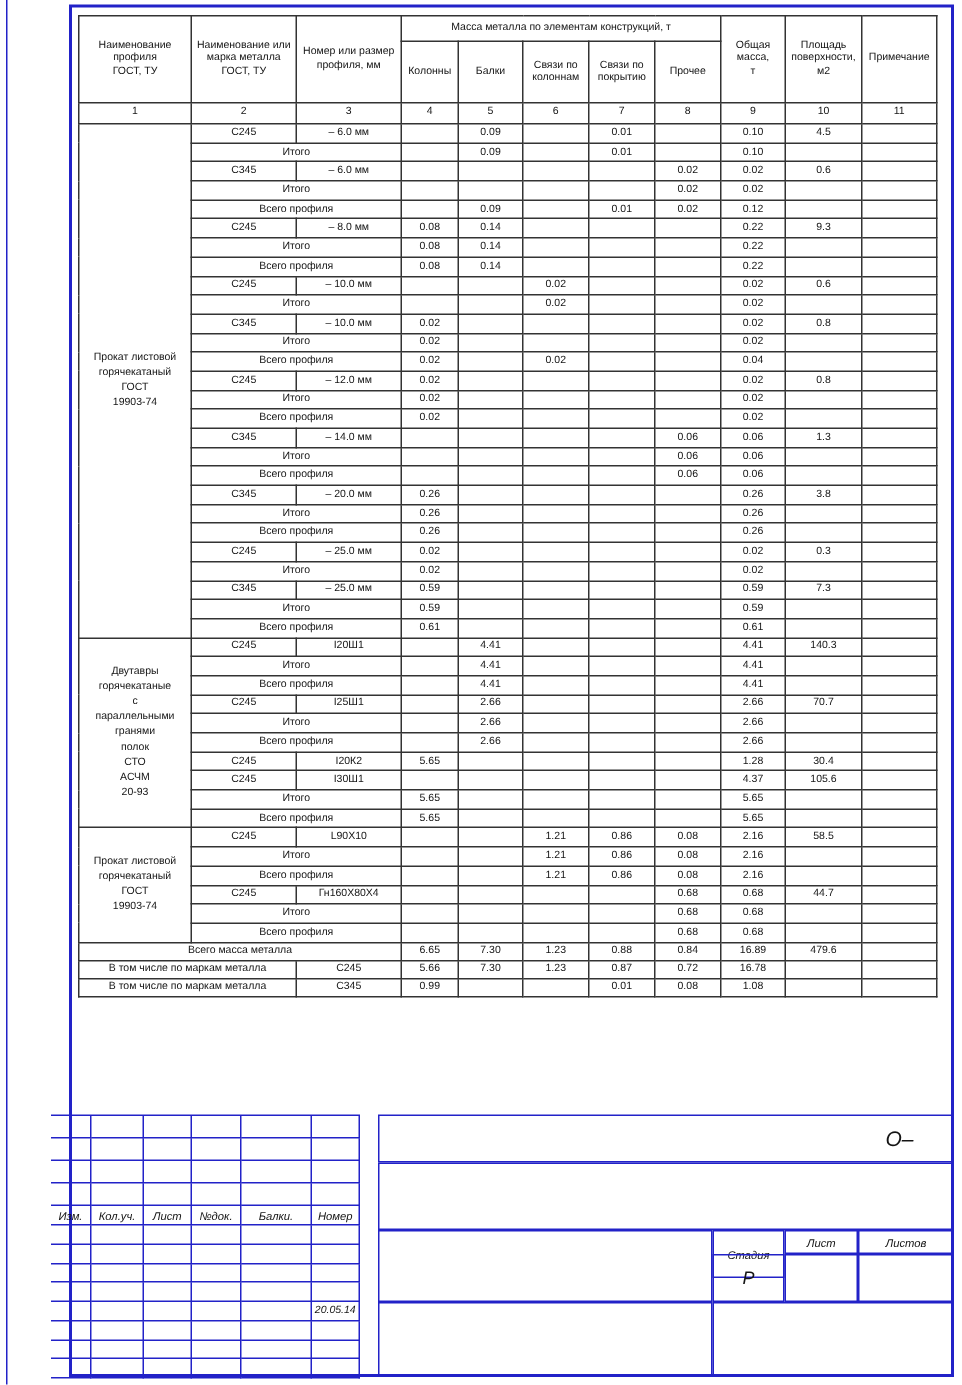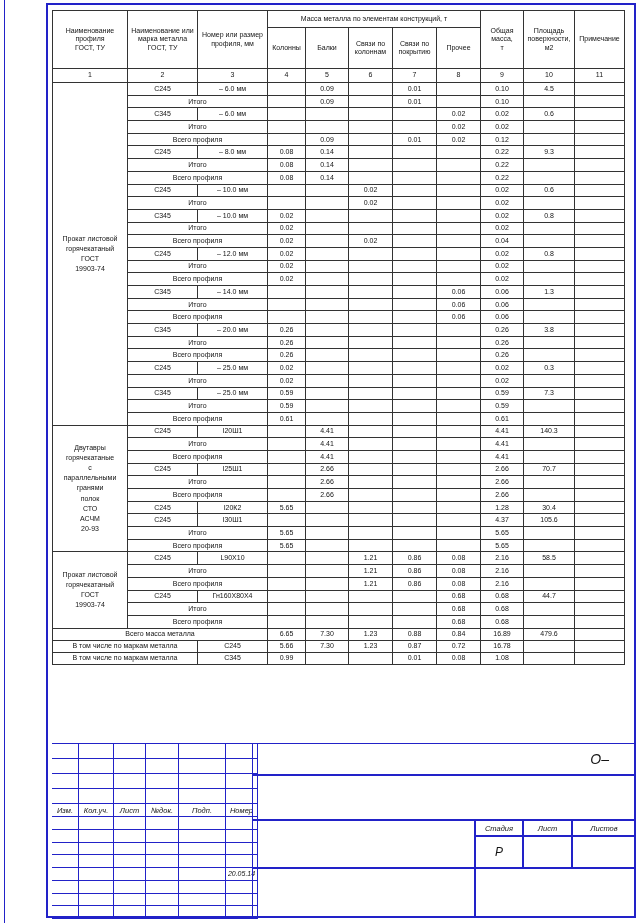--- a/index.html
+++ b/index.html
@@ -24,37 +24,37 @@
   }
   .spec thead th{ white-space:pre-line; }
   .spec tr.h1{ height:17px; }
   .spec tr.h2{ height:41px; }
   .spec tr.hn{ height:14px; }
   .spec tbody tr{ height:12.7px; }
   .spec tbody tr.ftr{ height:12px; }
   .spec td.sec{ white-space:pre-line; line-height:1.45; font-size:7px; padding:2px 3px; }
 
   
-  .tb-left{ position:absolute; left:52px; top:743px; width:206px; height:175px;
+  .tb-left{ position:absolute; left:34px; top:743px; width:206px; height:175px;
     display:grid; grid-template-columns:27px 35px 32px 33px 47px 32px;
     grid-template-rows:15px 15px 15px 15px 13px repeat(8,12.75px);
     border-top:1px solid var(--blue); box-sizing:border-box; }
   .tb-left .tcell{ border-right:1px solid var(--blue); border-bottom:1px solid var(--blue);
     box-sizing:border-box; display:flex; align-items:center; justify-content:center;
     font-size:7.5px; color:var(--ink); }
   .tb-left .tlabel{ font-style:italic; }
   .tb-left .tdate{ font-style:italic; font-size:7px; }
 
   .tbcell{ position:absolute; border:1px solid var(--blue); box-sizing:border-box;
     display:flex; align-items:center; justify-content:center; color:var(--ink); }
   .tb-doccode{ left:252px; top:743px; width:384px; height:32px;
     justify-content:flex-end; padding-right:26px; font-style:italic; font-size:14px; }
   .tb-docname{ left:252px; top:775px; width:384px; height:45px; }
   .tb-midleft{ left:252px; top:820px; width:223px; height:48px; }
-  .tb-stage-head{ left:475px; top:820px; width:48px; height:16px; font-style:italic; font-size:7.5px; }
+  .tb-stage-head{ left:475px; top:820px; width:48px; height:32px; font-style:italic; font-size:7.5px; }
   .tb-sheet-head{ left:523px; top:820px; width:49px; height:16px; font-style:italic; font-size:7.5px; }
   .tb-sheets-head{ left:572px; top:820px; width:64px; height:16px; font-style:italic; font-size:7.5px; }
   .tb-stage-val{ left:475px; top:836px; width:48px; height:32px; font-style:italic; font-size:12px; }
   .tb-sheet-val{ left:523px; top:836px; width:49px; height:32px; }
   .tb-sheets-val{ left:572px; top:836px; width:64px; height:32px; }
   .tb-bottomleft{ left:252px; top:868px; width:223px; height:50px; }
   .tb-bottomright{ left:475px; top:868px; width:161px; height:50px; }
 </style>
 </head>
 <body>
@@ -682,21 +682,21 @@
       <div class="tcell"></div>
       <div class="tcell"></div>
       <div class="tcell"></div>
       <div class="tcell"></div>
       <div class="tcell"></div>
       <div class="tcell"></div>
       <div class="tcell tlabel">Изм.</div>
       <div class="tcell tlabel">Кол.уч.</div>
       <div class="tcell tlabel">Лист</div>
       <div class="tcell tlabel">№док.</div>
-      <div class="tcell tlabel">Подп.</div>
+      <div class="tcell tlabel">Балки.</div>
       <div class="tcell tlabel">Номер</div>
       <div class="tcell"></div>
       <div class="tcell"></div>
       <div class="tcell"></div>
       <div class="tcell"></div>
       <div class="tcell"></div>
       <div class="tcell"></div>
       <div class="tcell"></div>
       <div class="tcell"></div>
       <div class="tcell"></div>

